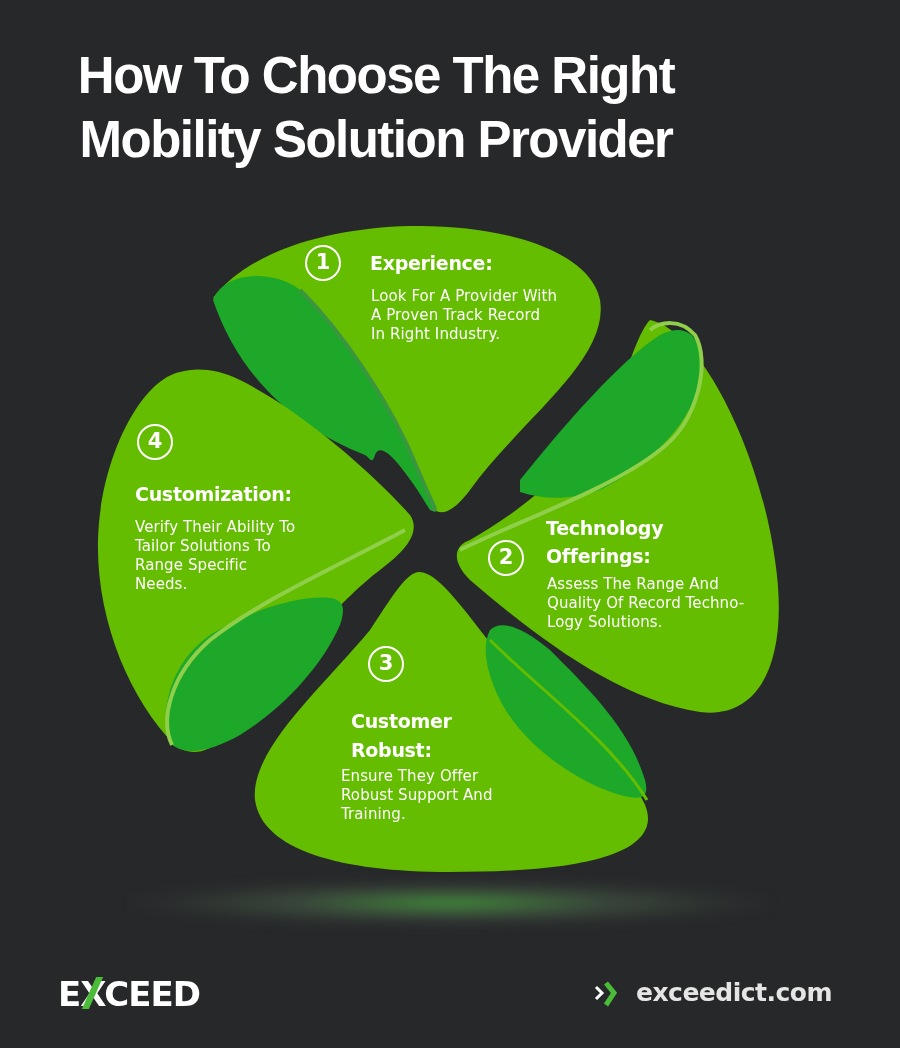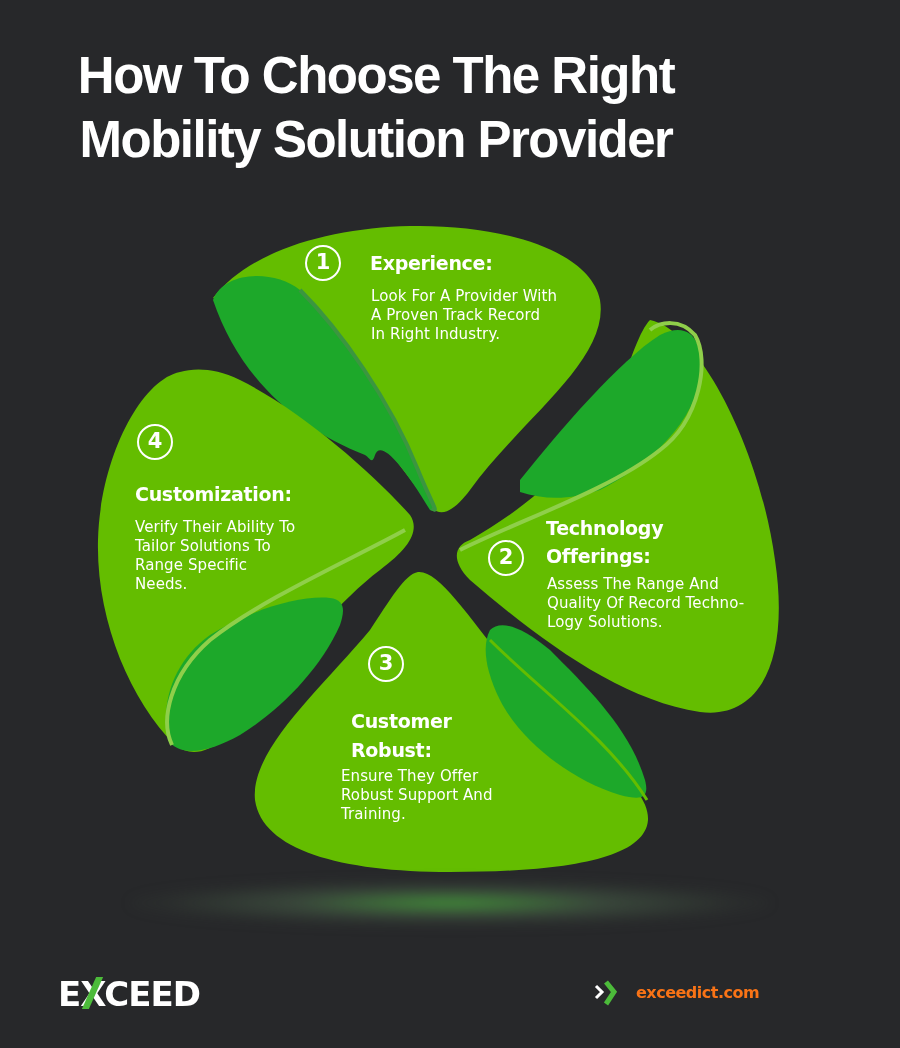--- a/index.html
+++ b/index.html
@@ -42,22 +42,22 @@
   .logo .x { color:#fff; position:relative; }
   .logo .x::before {
     content:""; position:absolute; left:9px; top:3px; width:7px; height:32px;
     background:#4cbb3a; transform:skewX(-24deg);
   }
   .site {
     position:absolute; left:594px; top:978px; display:flex; align-items:center;
   }
   .site-icon { width:30px; height:28px; margin-right:12px; }
   .site-text {
-    font-family:"DejaVu Sans", sans-serif; font-weight:bold; font-size:16px;
-    letter-spacing:-0.5px; color:#f97316;
+    font-family:"DejaVu Sans", sans-serif; font-weight:bold; font-size:25px;
+    letter-spacing:-0.5px; color:#e5e5e5;
   }
 </style>
 </head>
 <body>
 
 <div class="title">
   <div>How To Choose The Right</div>
   <div>Mobility Solution Provider</div>
 </div>
 

